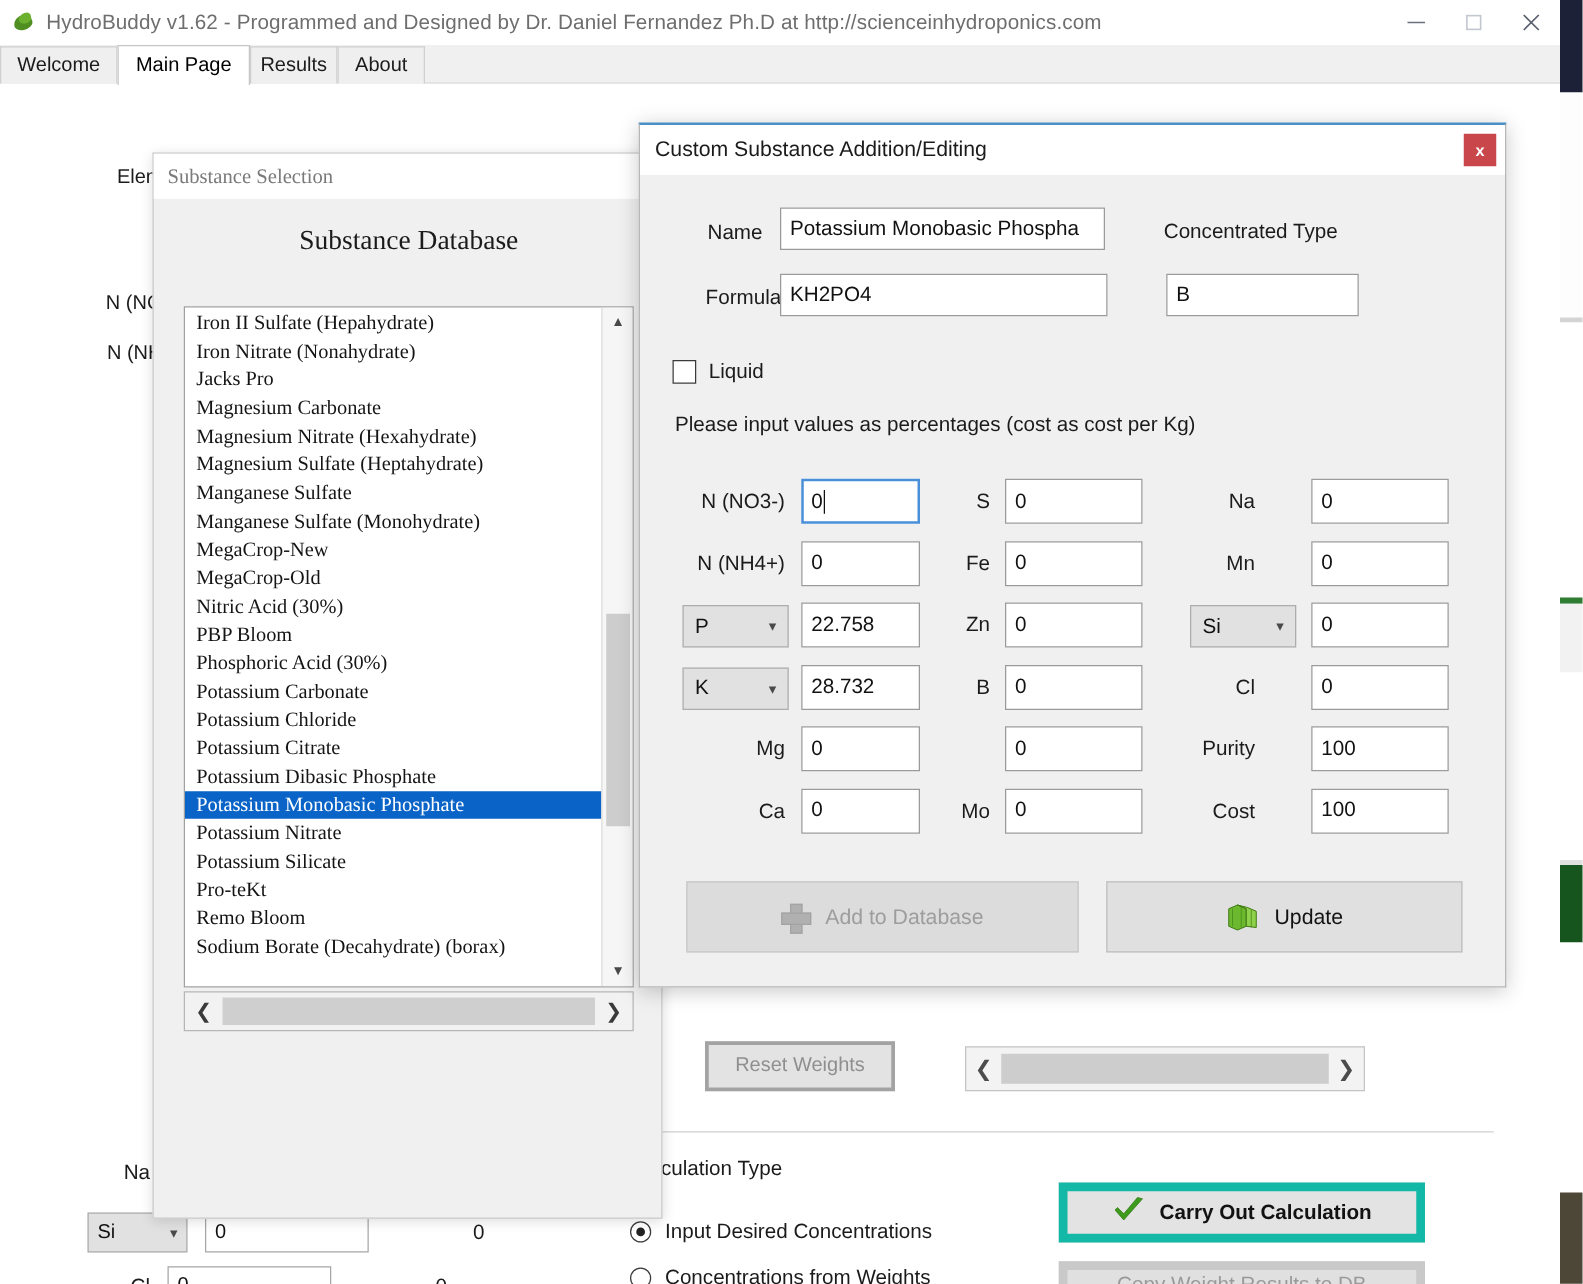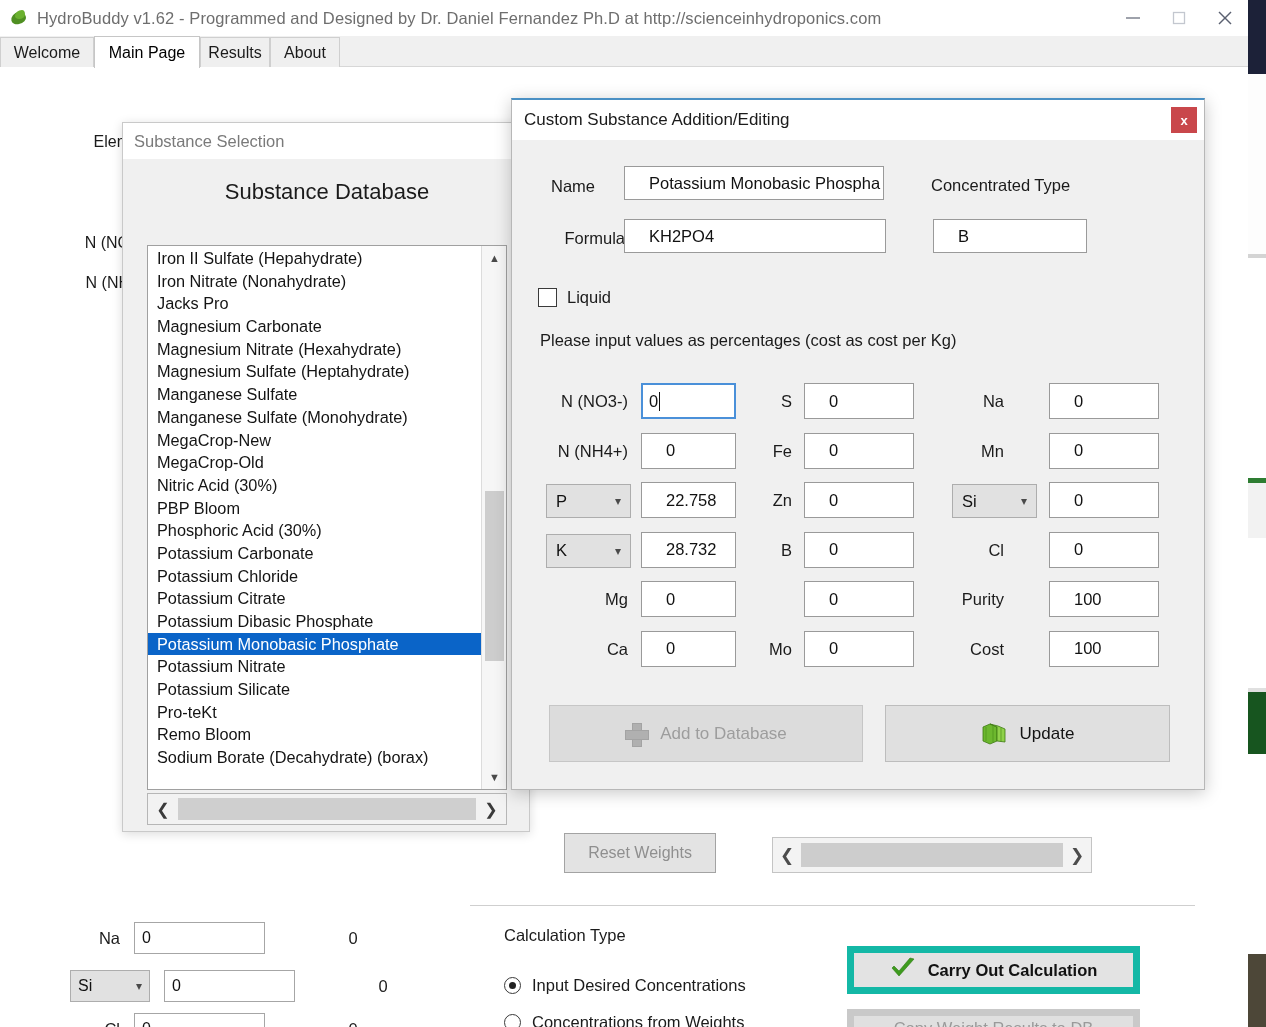--- a/index.html
+++ b/index.html
@@ -142,38 +142,39 @@
     position: absolute; display: flex; align-items: center; justify-content: center;
     background: #e3e3e3; border: 7px solid #14b8a6;
     font-size: 16.5px; font-weight: bold; color: #121212;
   }
   .mainbtn.disabled { color: #9a9a9a; font-weight: normal; background: #e0e0e0; border-color: #c9c9c9; }
   .check-icon { margin-right: 12px; display: inline-block; }
 
   
   #reset-weights-btn {
     position: absolute; left: 564px; top: 766px; width: 152px; height: 40px;
-    background: #e3e3e3; border: 1px solid #a3a3a3;
+    background: #e3e3e3; border: 3px solid #a3a3a3;
     display: flex; align-items: center; justify-content: center;
     font-size: 16px; color: #8f8f8f; overflow: hidden;
   }
   #bg-hscroll {
     position: absolute; left: 772px; top: 770px; width: 320px; height: 36px;
     background: #f3f3f3; border: 1px solid #c4c4c4;
     display: flex; align-items: center; justify-content: space-between;
   }
   #bg-hscroll .arr { width: 28px; text-align: center; font-size: 17px; color: #4c4c4c; }
   #bg-hscroll .thumb { flex: 1; height: 24px; background: #cdcdcd; }
 
   
   #subsel-window {
-    position: absolute; left: 122px; top: 122px; width: 408px; height: 710px;
+    position: absolute; left: 122px; top: 122px; width: 408px; height: 853px;
     background: #f0f0f0;
     border: 1px solid #c9c9c9;
     box-shadow: 0 2px 10px rgba(0,0,0,0.14);
+    font-family: Liberation Serif, serif;
   }
   #subsel-title {
     position: absolute; left: 0; top: 0; width: 408px; height: 36px;
     background: #fff; display: flex; align-items: center;
     padding-left: 11px; font-size: 16.5px; color: #7a7a7a;
   }
   #subsel-heading {
     position: absolute; left: 0; top: 56px; width: 408px;
     text-align: center; font-size: 22px; color: #1b1b1b;
   }
@@ -233,21 +234,21 @@
     position: absolute; right: 7px; top: 7px; width: 26px; height: 26px;
     background: #c9474b; color: #ffffff;
     display: flex; align-items: center; justify-content: center;
     font-size: 13px; font-weight: bold;
   }
 
   .d-label { font-size: 16.5px; color: #1b1b1b; white-space: nowrap; }
   .d-input {
     background: #ffffff; border: 1px solid #9a9a9a;
     font-size: 16.5px; color: #111;
-    display: flex; align-items: center; padding-left: 24px;
+    display: flex; align-items: center; padding-left: 7px;
     white-space: nowrap; overflow: hidden;
   }
   .d-input.focused { border: 2px solid #4a90d9; padding-left: 6px; }
   .caret {
     display: inline-block; width: 1px; height: 19px;
     background: #111; margin-left: 1px;
   }
   .d-combo {
     background: #e1e1e1; border: 1px solid #adadad;
     display: flex; align-items: center; justify-content: space-between;
@@ -449,21 +450,21 @@
 </div>
 
 <div id="dialog">
   <div id="dlg-titlebar">
     <div id="dlg-title">Custom Substance Addition/Editing</div>
   </div>
   <div id="dlg-close">
     <span>x</span>
   </div>
 
-  <div class="d-label" style="position:absolute; left:39px; top:77px; width:74px; text-align:left;">Name</div>
+  <div class="d-label" style="position:absolute; left:39px; top:77px; width:74px; text-align:center;">Name</div>
   <div class="d-input" style="position:absolute; left:112px; top:66px; width:260px; height:34px;">Potassium Monobasic Phospha</div>
 
   <div class="d-label" style="position:absolute; left:419px; top:76px;">Concentrated Type</div>
 
   <div class="d-label" style="position:absolute; left:29px; top:129px; width:84px; text-align:right;">Formula</div>
   <div class="d-input" style="position:absolute; left:112px; top:119px; width:262px; height:34px;">KH2PO4</div>
 
   <div class="d-input" style="position:absolute; left:421px; top:119px; width:154px; height:34px;">B</div>
 
   <div style="position:absolute; left:26px; top:188px; display:flex; align-items:center;">

